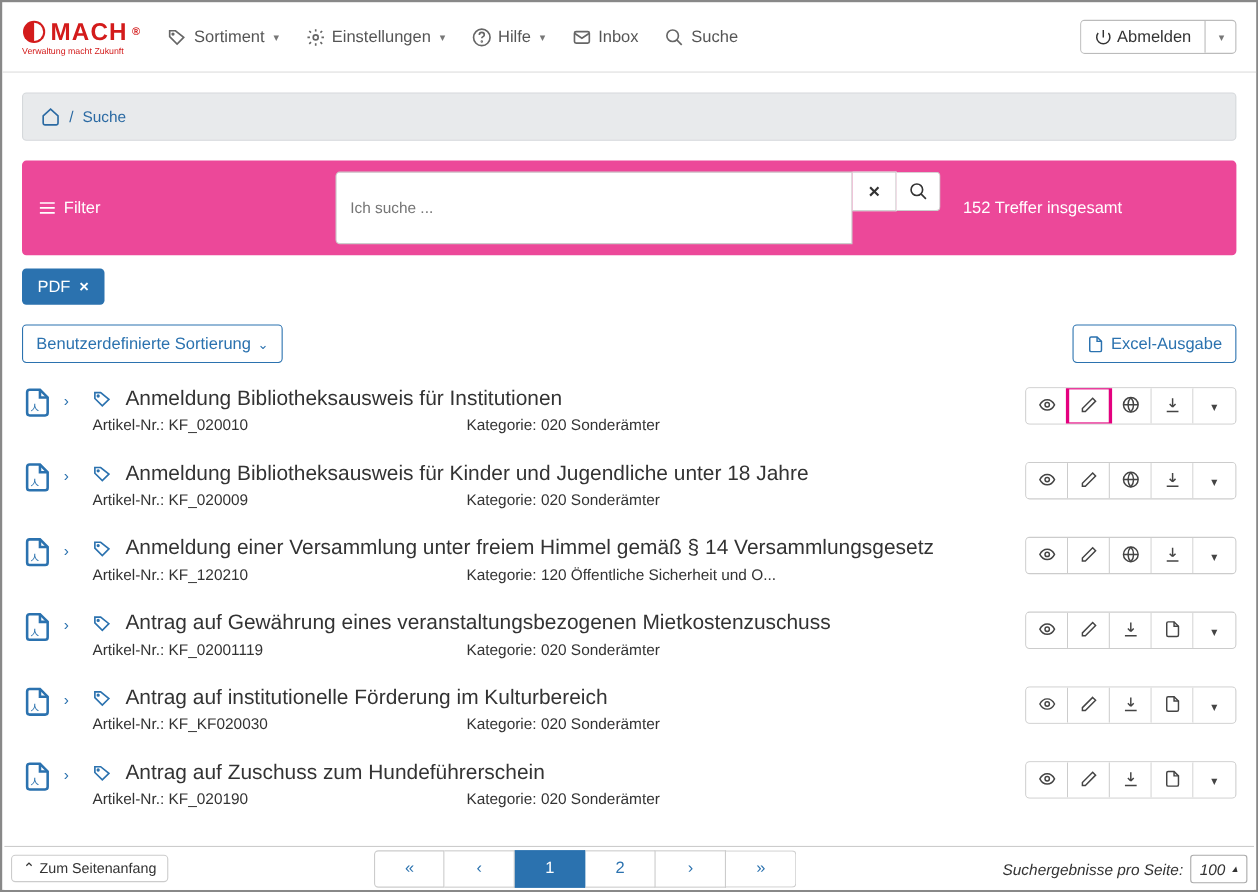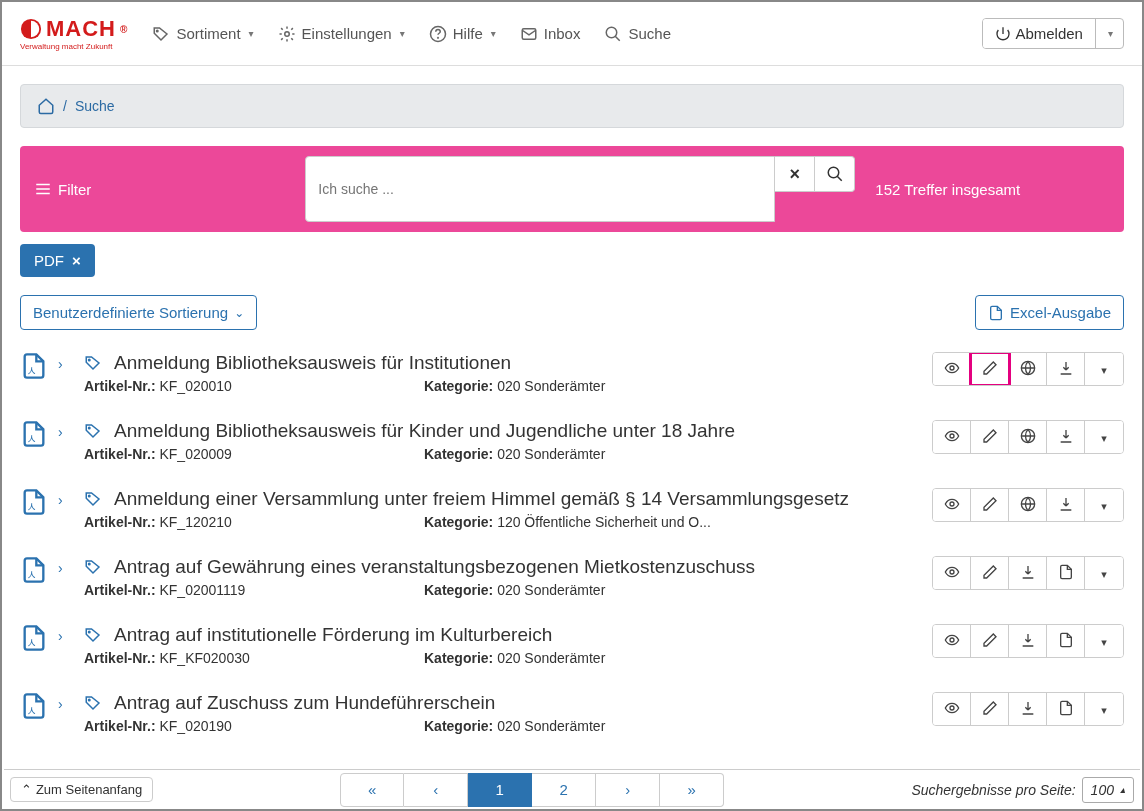--- a/index.html
+++ b/index.html
@@ -29,21 +29,21 @@
 .tools-row { display: flex; justify-content: space-between; margin: 18px 18px 8px 18px; }
 .sort-btn, .excel-btn { border: 1px solid #2b72af; color: #2b72af; background: #fff; border-radius: 4px; padding: 8px 12px; font-size: 15px; display: flex; align-items: center; gap: 6px; cursor: pointer; }
 .results { margin: 0 18px; }
 .result-row { display: flex; align-items: flex-start; padding: 14px 0 12px 0; gap: 10px; }
 .pdf-icon { width: 28px; flex-shrink: 0; color: #2b72af; }
 .expand-caret { color: #2b72af; cursor: pointer; flex-shrink: 0; margin-top: 4px; width: 16px; }
 .result-main { flex: 1; }
 .result-title { display: flex; align-items: center; gap: 12px; color: #333; font-size: 19px; }
 .tag-icon { color: #2b72af; width: 18px; height: 18px; flex-shrink: 0; }
 .result-meta { display: flex; gap: 60px; margin-top: 4px; font-size: 14px; }
-.result-meta .lbl { font-weight: 700; text-align: right; }
+.result-meta .lbl { font-weight: 400; text-align: right; }
 .result-meta .artnr { width: 280px; }
 .action-group { display: flex; border: 1px solid #ccc; border-radius: 4px; overflow: hidden; margin-top: 0; }
 .action-btn { width: 38px; height: 32px; display: flex; align-items: center; justify-content: center; border-right: 1px solid #ccc; background: #fff; cursor: pointer; color: #444; }
 .action-btn:last-child { border-right: none; }
 .action-btn svg { width: 16px; height: 16px; }
 .action-btn.highlight { outline: 3px solid #e4007f; outline-offset: -1px; z-index: 2; position: relative; }
 .bottom-bar { position: absolute; bottom: 0; left: 2px; right: 2px; border-top: 1px solid #ccc; background: #fff; height: 40px; display: flex; align-items: center; padding: 0 6px; }
 .to-top { border: 1px solid #ccc; border-radius: 4px; padding: 4px 10px; display: flex; align-items: center; gap: 4px; cursor: pointer; font-size: 13px; }
 .pagination { display: flex; margin: 0 auto; }
 .page-btn { border: 1px solid #ccc; border-left: none; width: 64px; height: 34px; display: flex; align-items: center; justify-content: center; cursor: pointer; color: #2b72af; font-size: 15px; }

